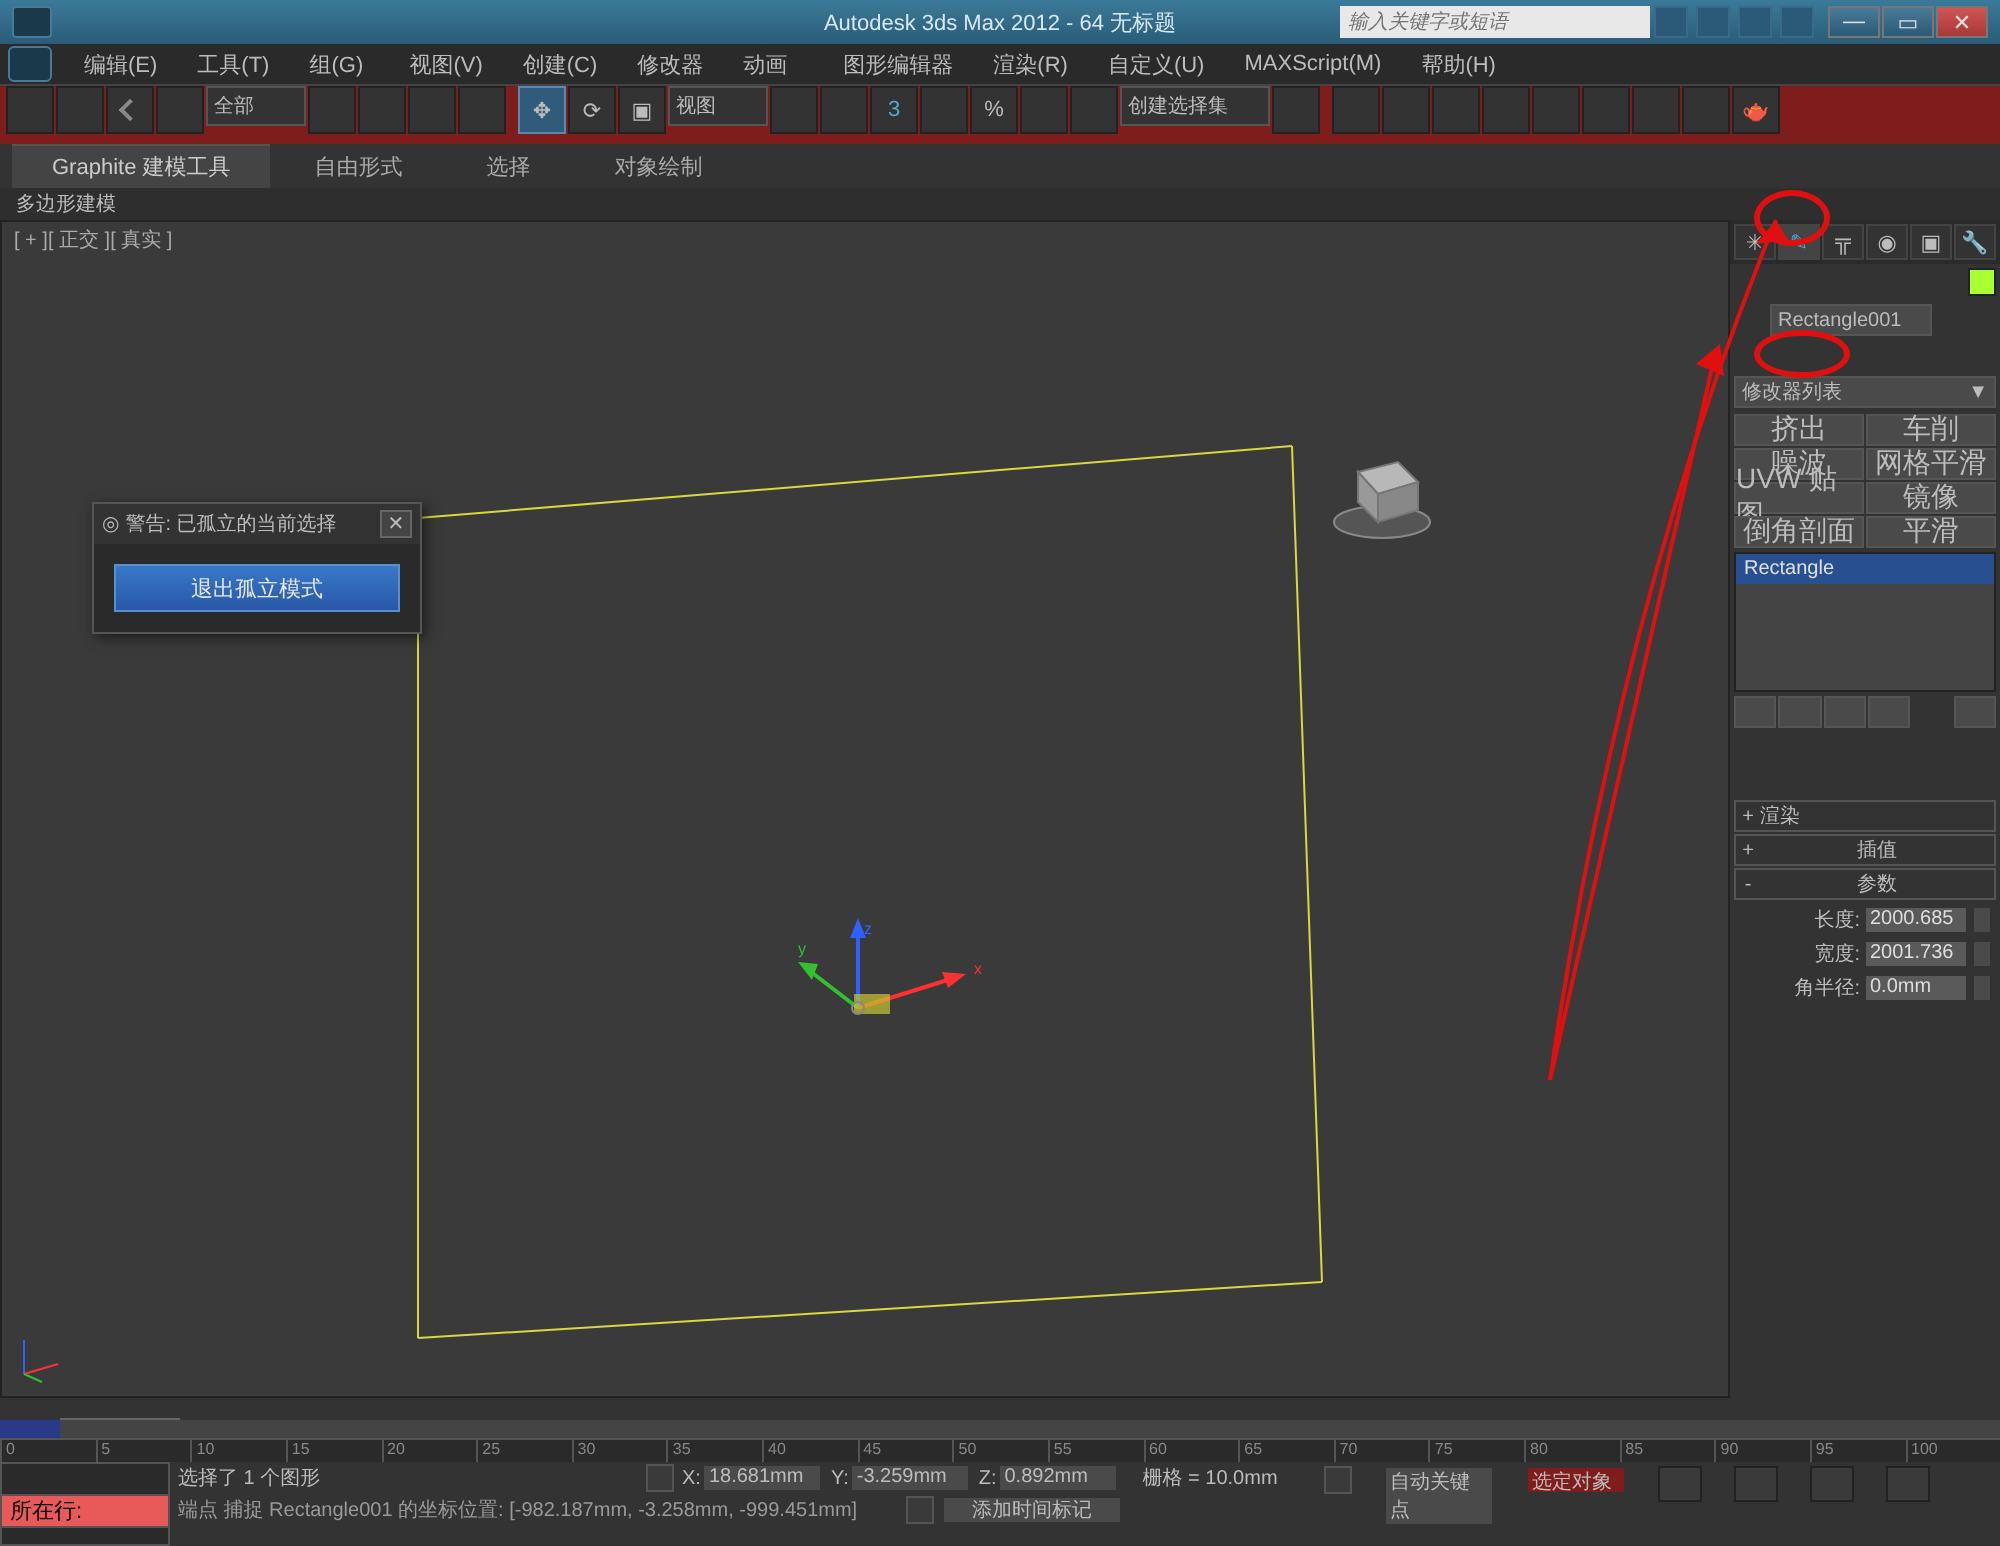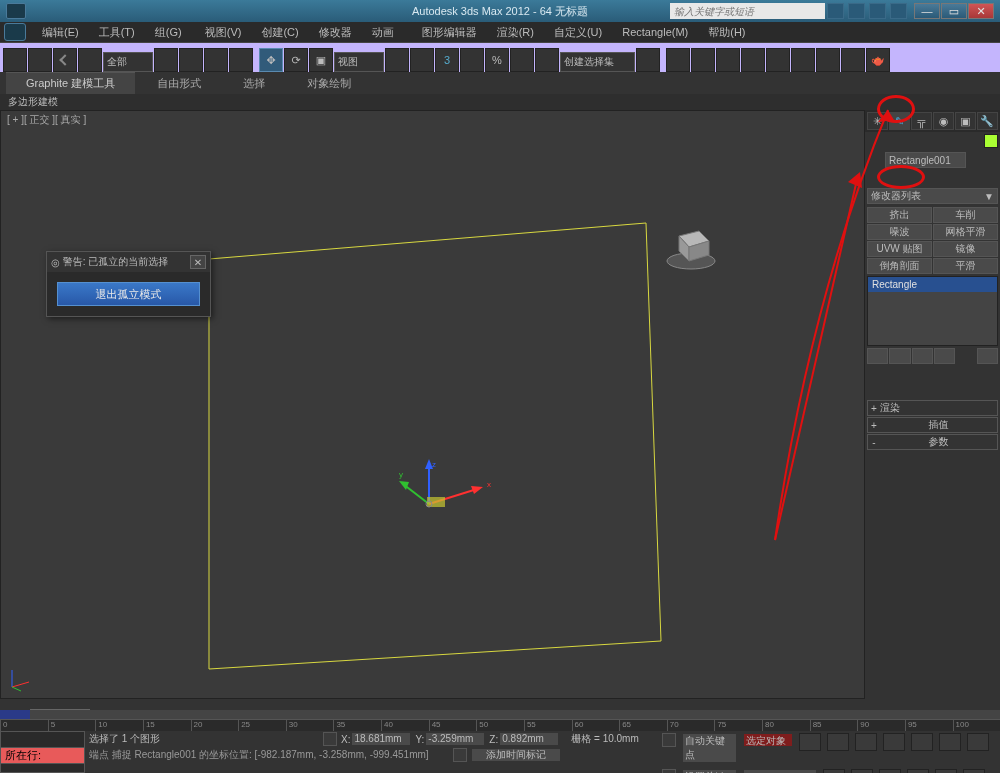--- a/index.html
+++ b/index.html
@@ -15,21 +15,21 @@
 .win-btns{display:flex;margin-left:4px}
 .win-btns div{width:26px;height:16px;background:linear-gradient(#4a7a98,#2a5a78);border:1px solid #777;margin-left:1px;display:flex;align-items:center;justify-content:center;color:#e0e0e0}
 .win-btns .cls{background:linear-gradient(#d05555,#a83838)}
 
 
 .menubar{height:20px;background:#2a2a2a;display:flex;align-items:center;padding:0 4px}
 .menubar .logo{width:22px;height:18px;background:#1a3a4a;border:1px solid #4a7a9a;border-radius:3px;margin-right:6px}
 .menubar span{padding:2px 10px;cursor:default;min-width:50px;text-align:left}
 
 
-.toolbar-main{height:30px;background:#c4b5fd;border-top:1px solid #444;display:flex;align-items:flex-end;padding:0 3px;gap:1px}
+.toolbar-main{height:30px;background:#7f1d1d;border-top:1px solid #444;display:flex;align-items:flex-start;padding:0 3px;gap:1px}
 .toolbar-main .tb{width:24px;height:24px;background:#333;border:1px solid #222;display:flex;align-items:center;justify-content:center}
 .toolbar-main .sep{width:4px}
 .toolbar-main .sel{background:#315b7a;border:1px solid #5a8ab0}
 .toolbar-main .combo{width:50px;height:20px;background:#333;border:1px solid #555;font-size:10px;padding:0 3px;display:flex;align-items:center}
 .toolbar-main .combo2{width:75px}
 .ico{width:14px;height:14px}
 .ico-link{border:2px solid #888;border-right:none;border-bottom:none;transform:rotate(-45deg);width:8px;height:8px}
 
 
 .ribbon{height:22px;background:#333;display:flex;align-items:center;padding:0 6px;gap:2px}
@@ -44,21 +44,21 @@
 
 
 .rpanel{width:135px;background:#333;display:flex;flex-direction:column;position:relative}
 .rtabs{height:22px;display:flex;gap:1px;padding:2px;background:#2a2a2a}
 .rtabs .rt{flex:1;height:18px;background:#333;border:1px solid #444;display:flex;align-items:center;justify-content:center}
 .rtabs .rt.act{background:#444}
 .objname{height:16px;background:#4a4a4a;border:1px solid #555;margin:18px;padding:0 3px;font-size:10px;display:flex;align-items:center}
 .colorbox{width:14px;height:14px;background:#aaff33;border:1px solid #222;float:right}
 .modcombo{height:16px;background:#4a4a4a;border:1px solid #555;margin:0 2px 3px;font-size:10px;padding:0 3px;display:flex;align-items:center;justify-content:space-between}
 .btngrid{display:grid;grid-template-columns:1fr 1fr;gap:1px;margin:0 2px 2px}
-.btngrid .bb{height:16px;background:#4a4a4a;border:1px solid #555;font-size:10px;display:flex;align-items:center;justify-content:center}
+.btngrid .bb{height:16px;background:#4a4a4a;border:1px solid #555;font-size:14px;display:flex;align-items:center;justify-content:center}
 .modstack{height:70px;background:#444;border:1px solid #222;margin:0 2px 2px}
 .modstack .sel{background:#285090;color:#e0e0e0;padding:2px 4px;font-size:10px}
 .stackbtns{height:18px;display:flex;gap:1px;margin:0 2px 4px}
 .stackbtns .sb{flex:1;height:16px;background:#4a4a4a;border:1px solid #555}
 .stackbtns .gap{width:20px;background:transparent;border:none}
 .rollout-h{height:16px;background:#333;border:1px solid #555;margin:0 2px 1px;font-size:10px;display:flex;align-items:center}
 .rollout-h .pm{width:12px;text-align:center}
 .params{margin:0 4px;font-size:10px}
 .prow{display:flex;align-items:center;justify-content:flex-end;height:17px;gap:2px}
 .prow .lab{flex:0 0 auto}
@@ -96,21 +96,21 @@
 
 
 .status{height:42px;background:#333;display:flex}
 .st-left{width:85px;background:#2a2a2a;border:1px solid #555}
 .st-left .line{height:16px;border-bottom:1px solid #555}
 .st-left .act{background:#e85a5a;color:#000;padding:0 4px;display:flex;align-items:center}
 .st-mid{flex:1;display:flex;flex-direction:column}
 .st-row{height:16px;display:flex;align-items:center;gap:4px;padding:0 4px;font-size:10px}
 .coord{display:flex;align-items:center;gap:1px}
 .coord .spn{width:60px;height:14px;background:#4a4a4a;border:1px solid #333;padding:0 2px}
-.st-right{width:340px;display:flex;flex-wrap:wrap;align-content:flex-start;gap:6px;padding:2px}
+.st-right{width:340px;display:flex;flex-wrap:wrap;align-content:flex-start;gap:16px;padding:2px}
 .st-right .sb{width:22px;height:18px;background:#3a3a3a;border:1px solid #222}
 .st-right .st-txt{font-size:10px;display:flex;align-items:center;padding:0 2px}
 .lock{width:14px;height:14px;background:#3a3a3a;border:1px solid #555}
 .addtime{width:90px;height:14px;background:#4a4a4a;border:1px solid #333;font-size:10px;display:flex;align-items:center;justify-content:center}
 .selset{width:50px;height:14px;background:#7f1d1d;border:1px solid #333;font-size:10px;padding:0 2px}
 
 
 .tripod{position:absolute;bottom:6px;left:6px;width:30px;height:30px;pointer-events:none}
 </style>
 </head>
@@ -138,21 +138,21 @@
     <span>编辑(E)</span>
     <span>工具(T)</span>
     <span>组(G)</span>
     <span>视图(V)</span>
     <span>创建(C)</span>
     <span>修改器</span>
     <span>动画</span>
     <span>图形编辑器</span>
     <span>渲染(R)</span>
     <span>自定义(U)</span>
-    <span>Rectangle(M)</span>
+    <span>MAXScript(M)</span>
     <span>帮助(H)</span>
   </div>
 
   <div class="toolbar-main">
     <div class="tb"></div>
     <div class="tb"></div>
     <div class="tb">
         <div class="ico ico-link"></div>
       </div>
     <div class="tb"></div>
@@ -290,20 +290,37 @@
         <span class="pm">+</span>
         <span style="flex:1;text-align:left">渲染</span>
       </div>
       <div class="rollout-h">
         <span class="pm">+</span>
         <span style="flex:1;text-align:center">插值</span>
       </div>
       <div class="rollout-h">
         <span class="pm">-</span>
         <span style="flex:1;text-align:center">参数</span>
+      </div>
+      <div class="params">
+        <div class="prow">
+          <span class="lab">长度:</span>
+          <span class="spn">2000.685</span>
+          <span class="ar"></span>
+        </div>
+        <div class="prow">
+          <span class="lab">宽度:</span>
+          <span class="spn">2001.736</span>
+          <span class="ar"></span>
+        </div>
+        <div class="prow">
+          <span class="lab">角半径:</span>
+          <span class="spn">0.0mm</span>
+          <span class="ar"></span>
+        </div>
       </div>
     </div>
   </div>
 
   <div class="timeline">
     <div class="tl-slider">
       <div style="text-align:center;font-size:9px">0 / 100</div>
     </div>
     <div class="tl-track"></div>
   </div>

